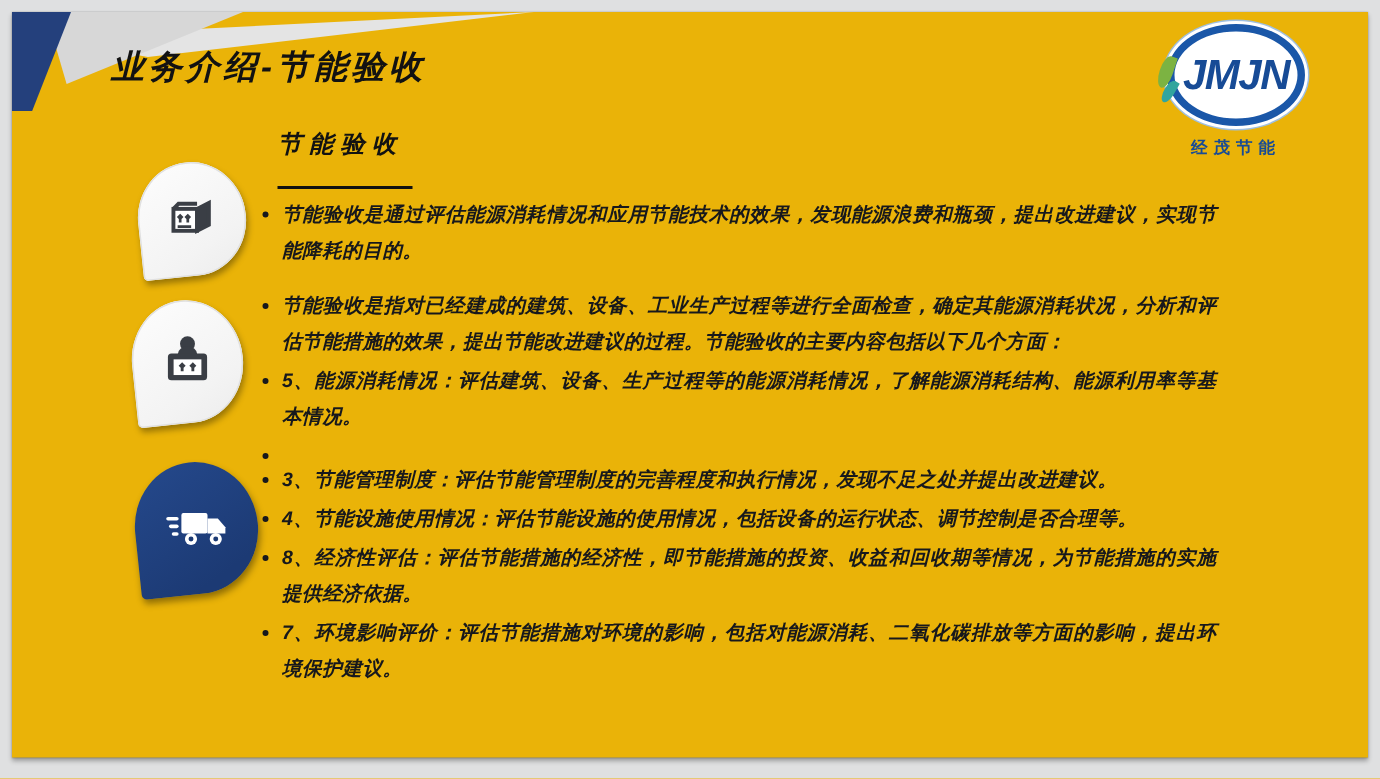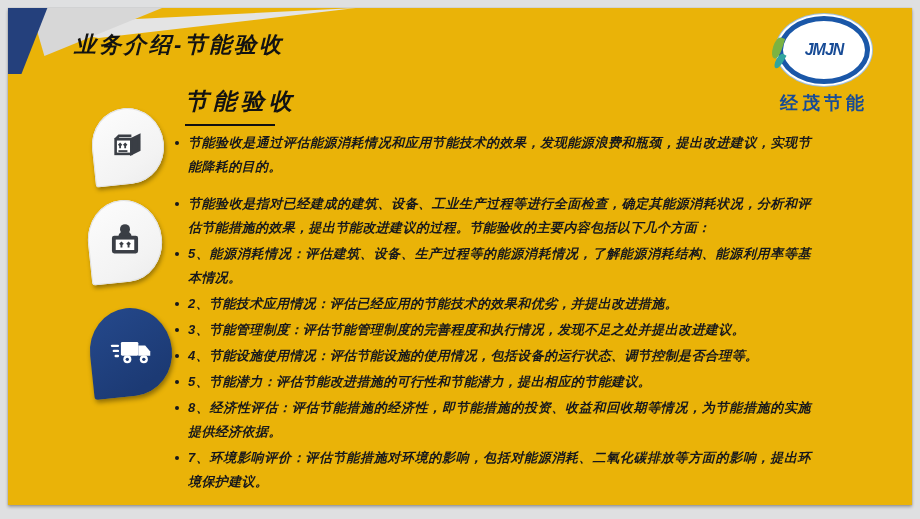--- a/index.html
+++ b/index.html
@@ -40,28 +40,28 @@
   }
   
   .logo{position:absolute;right:28px;top:8px;width:120px;text-align:center;}
   .logo-ring{
     position:relative;margin:0 auto;width:82px;height:58px;
     border:5px solid #1a57a8;border-radius:50%;
     box-shadow:0 0 0 2px #fff, 0 0 0 3px #9fc0e2;
     display:flex;align-items:center;justify-content:center;background:#fff;
   }
   .logo-mono{
-    font-size:16px;font-weight:900;font-style:italic;color:#174b96;
+    font-size:28px;font-weight:900;font-style:italic;color:#174b96;
     letter-spacing:-1px;
   }
   .leaf{position:absolute;border-radius:50% 0 50% 50%;}
   .leaf-green{left:-10px;top:16px;width:9px;height:22px;background:#7cb342;transform:rotate(18deg);}
   .leaf-teal{left:-7px;top:32px;width:7px;height:16px;background:#31a59e;transform:rotate(30deg);}
   .logo-sub{
-    margin-top:7px;font-size:18px;font-weight:700;color:#174b96;letter-spacing:4px;
+    margin-top:7px;font-size:11px;font-weight:700;color:#174b96;letter-spacing:4px;
   }
   
   .tear{
     position:absolute;display:flex;align-items:center;justify-content:center;
   }
   .tear-light{
     background:linear-gradient(150deg,#fdfdfd 0%,#f3f3f3 70%,#ececec 100%);
     border-radius:72% 74% 72% 6%;
     box-shadow:1px 3px 4px rgba(0,0,0,.35), inset 0 0 0 1px #e0e0e0;
     transform:rotate(-6deg);
@@ -72,21 +72,21 @@
     box-shadow:1px 3px 5px rgba(0,0,0,.4);
     transform:rotate(-6deg);
   }
   .tear-1{left:84px;top:100px;width:72px;height:76px;}
   .tear-2{left:80px;top:192px;width:74px;height:82px;}
   .tear-3{left:82px;top:300px;width:82px;height:88px;}
   .tear svg{transform:rotate(6deg);}
   
   .section-heading{
     position:absolute;left:177px;top:78px;margin:0;
-    font-size:23px;font-weight:900;font-style:italic;
+    font-size:16px;font-weight:900;font-style:italic;
     letter-spacing:5px;color:#121212;
   }
   .heading-underline{
     position:absolute;left:177px;top:116px;width:90px;height:2px;background:#111;
   }
   
   .content{
     position:absolute;left:167px;top:123px;width:636px;
     color:#17181c;
   }
@@ -177,33 +177,28 @@
       <p class="b">
           <span class="dot"></span>
           <span>节能验收是指对已经建成的建筑、设备、工业生产过程等进行全面检查，确定其能源消耗状况，分析和评估节能措施的效果，提出节能改进建议的过程。节能验收的主要内容包括以下几个方面：</span>
         </p>
       <p class="b">
           <span class="dot"></span>
           <span>5、能源消耗情况：评估建筑、设备、生产过程等的能源消耗情况，了解能源消耗结构、能源利用率等基本情况。</span>
         </p>
       <p class="b">
           <span class="dot"></span>
-          <span>2、节能技术应用情况：评估已经应用的节能技术的效果和优劣，并提出改进措施。</span>
         </p>
       <p class="b">
           <span class="dot"></span>
           <span>3、节能管理制度：评估节能管理制度的完善程度和执行情况，发现不足之处并提出改进建议。</span>
         </p>
       <p class="b">
           <span class="dot"></span>
           <span>4、节能设施使用情况：评估节能设施的使用情况，包括设备的运行状态、调节控制是否合理等。</span>
-        </p>
-      <p class="b">
-          <span class="dot"></span>
-          <span>5、节能潜力：评估节能改进措施的可行性和节能潜力，提出相应的节能建议。</span>
         </p>
       <p class="b">
           <span class="dot"></span>
           <span>8、经济性评估：评估节能措施的经济性，即节能措施的投资、收益和回收期等情况，为节能措施的实施提供经济依据。</span>
         </p>
       <p class="b">
           <span class="dot"></span>
           <span>7、环境影响评价：评估节能措施对环境的影响，包括对能源消耗、二氧化碳排放等方面的影响，提出环境保护建议。</span>
         </p>
     </div>

